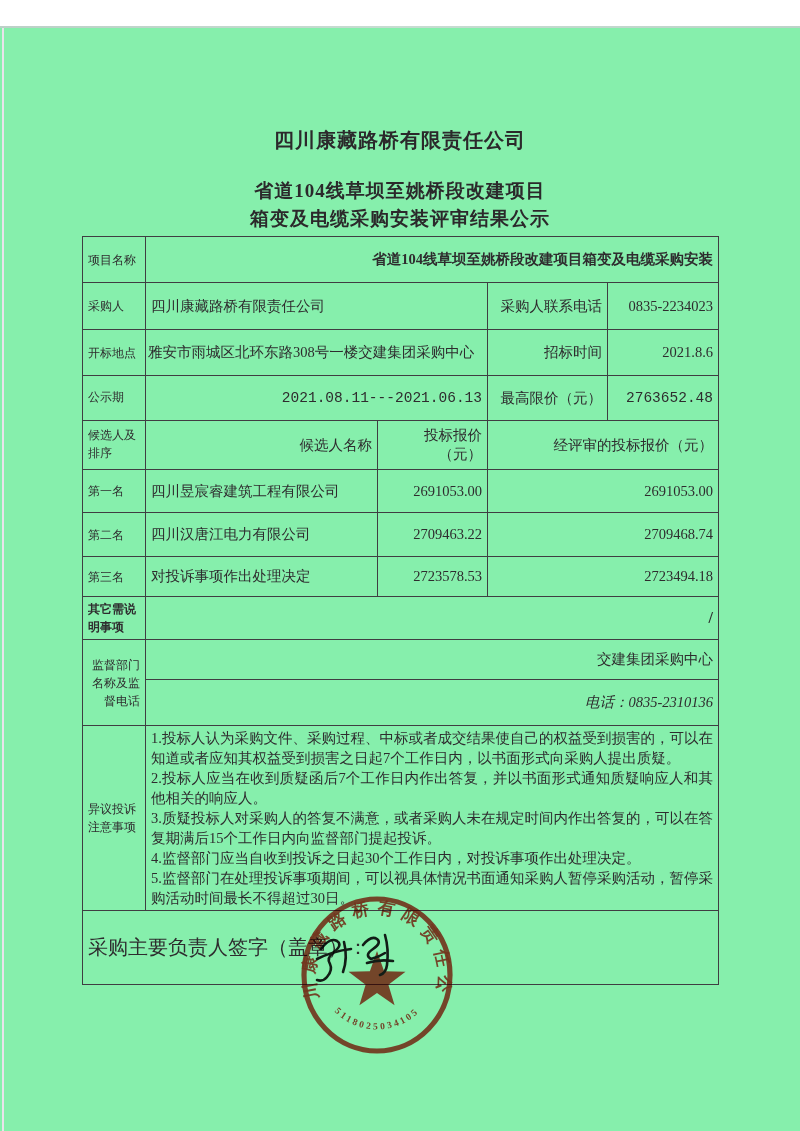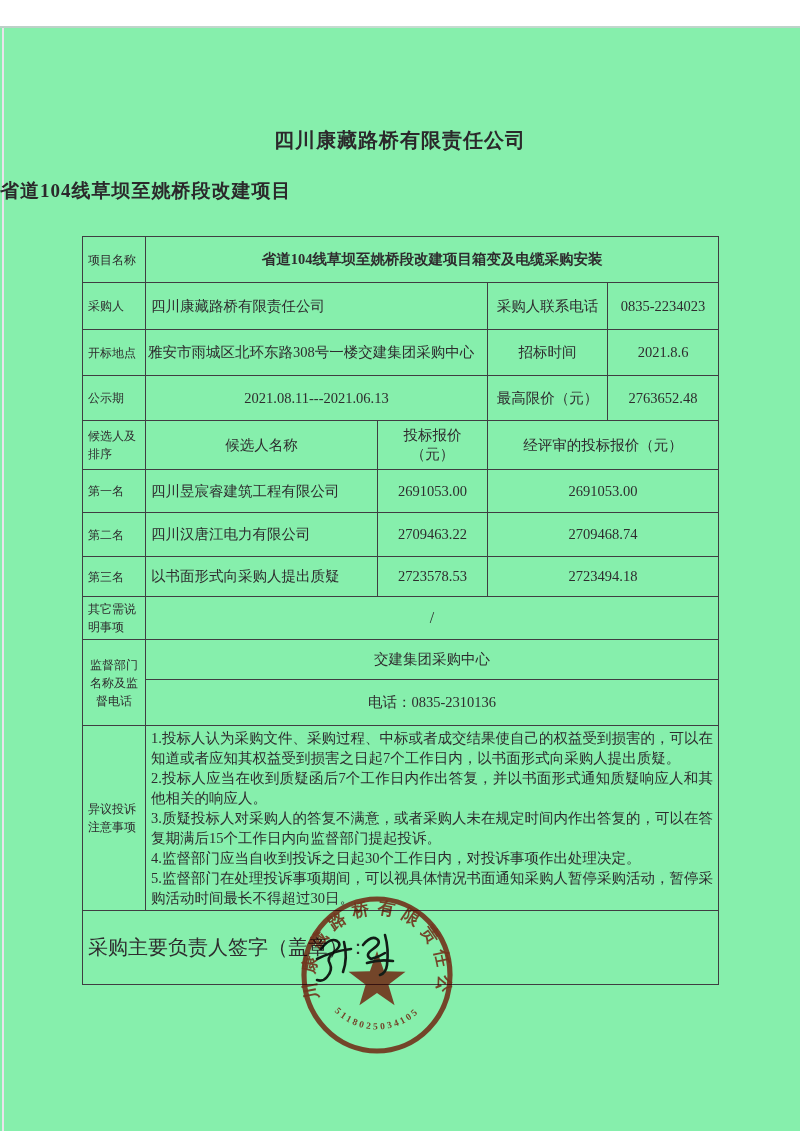--- a/index.html
+++ b/index.html
@@ -12,39 +12,39 @@
   .scan-top-line { position:absolute; top:9px; left:0; right:0; height:2px;
     background:linear-gradient(to right,#cdc6d0,#dcd6de,#cfc9d3); opacity:.75; }
   .scan-left-line { position:absolute; top:11px; bottom:0; left:2px; width:2px; background:#e9e3eb; }
 
   .doc-title {
     position:absolute; top:110px; left:0; width:100%;
     text-align:center; font-size:20px; font-weight:bold; letter-spacing:1px; color:#2b292b;
   }
   .doc-subtitle {
     position:absolute; top:160px; left:0; width:100%;
-    text-align:left; font-size:19px; font-weight:bold; line-height:28px; letter-spacing:1px; color:#2b292b;
+    text-align:center; font-size:19px; font-weight:bold; line-height:28px; letter-spacing:1px; color:#2b292b;
   }
 
   table.main {
     position:absolute; left:82px; top:219px; width:636px;
     border-collapse:collapse; table-layout:fixed;
     font-size:14.5px; color:#2e2c2e;
   }
   table.main td {
     border:1.6px solid #3f3d42; padding:2px 5px;
     vertical-align:middle; overflow:hidden;
   }
   td.lbl { padding:2px 3px; word-break:break-all; line-height:18px; font-size:12px; }
-  td.center { text-align:center; }
+  td.center { text-align:right; }
   td.bold { font-weight:bold; }
   tr.r1 { height:46px; } tr.r2 { height:47px; } tr.r3 { height:46px; }
-  tr.r4 { height:45px; } tr.r5 { height:49px; } tr.r6 { height:43px; }
-  tr.r7 { height:44px; } tr.r8 { height:40px; } tr.r9 { height:43px; }
-  tr.r10a { height:40px; } tr.r10b { height:46px; }
+  tr.r4 { height:45px;font-family:Liberation Mono, monospace; } tr.r5 { height:49px;font-family:Liberation Mono, monospace; } tr.r6 { height:43px; }
+  tr.r7 { height:44px; } tr.r8 { height:40px; } tr.r9 { height:43px;font-weight:bold; }
+  tr.r10a { height:40px; } tr.r10b { height:46px;font-style:italic; }
   tr.r11 { height:182px; } tr.r12 { height:74px; }
   td.notes { padding:4px 8px; line-height:20px; vertical-align:middle; }
   td.notes .note-item { text-align:justify; }
   td.sig-cell { padding-left:6px; font-size:20px; }
 
   .stamp-wrap {
     position:absolute; left:297px; top:876px; width:160px; height:163px;
     mix-blend-mode:multiply; pointer-events:none;
   }
 </style>
@@ -52,20 +52,21 @@
 <body>
 
 <div class="page">
   <div class="scan-top-white"></div>
   <div class="scan-top-line"></div>
   <div class="scan-left-line"></div>
 
   <div class="doc-title">四川康藏路桥有限责任公司</div>
   <div class="doc-subtitle">
     <div>省道104线草坝至姚桥段改建项目</div>
+    <div>箱变及电缆采购安装评审结果公示</div>
   </div>
 
   <table class="main">
     <colgroup>
       <col style="width:63px">
         <col style="width:232px">
         <col style="width:110px">
         <col style="width:120px">
         <col style="width:111px">
     </colgroup>
@@ -105,21 +106,21 @@
       <td class="center" colspan="2">2691053.00</td>
     </tr>
     <tr class="r7">
       <td class="lbl">第二名</td>
       <td>四川汉唐江电力有限公司</td>
       <td class="center">2709463.22</td>
       <td class="center" colspan="2">2709468.74</td>
     </tr>
     <tr class="r8">
       <td class="lbl">第三名</td>
-      <td>以书面形式向采购人提出质疑</td>
+      <td>对投诉事项作出处理决定</td>
       <td class="center">2723578.53</td>
       <td class="center" colspan="2">2723494.18</td>
     </tr>
     <tr class="r9">
       <td class="lbl">其它需说明事项</td>
       <td class="center" colspan="4" style="font-size:16px;">/</td>
     </tr>
     <tr class="r10a">
       <td class="lbl center" rowspan="2">监督部门名称及监督电话</td>
       <td class="center" colspan="4">交建集团采购中心</td>

